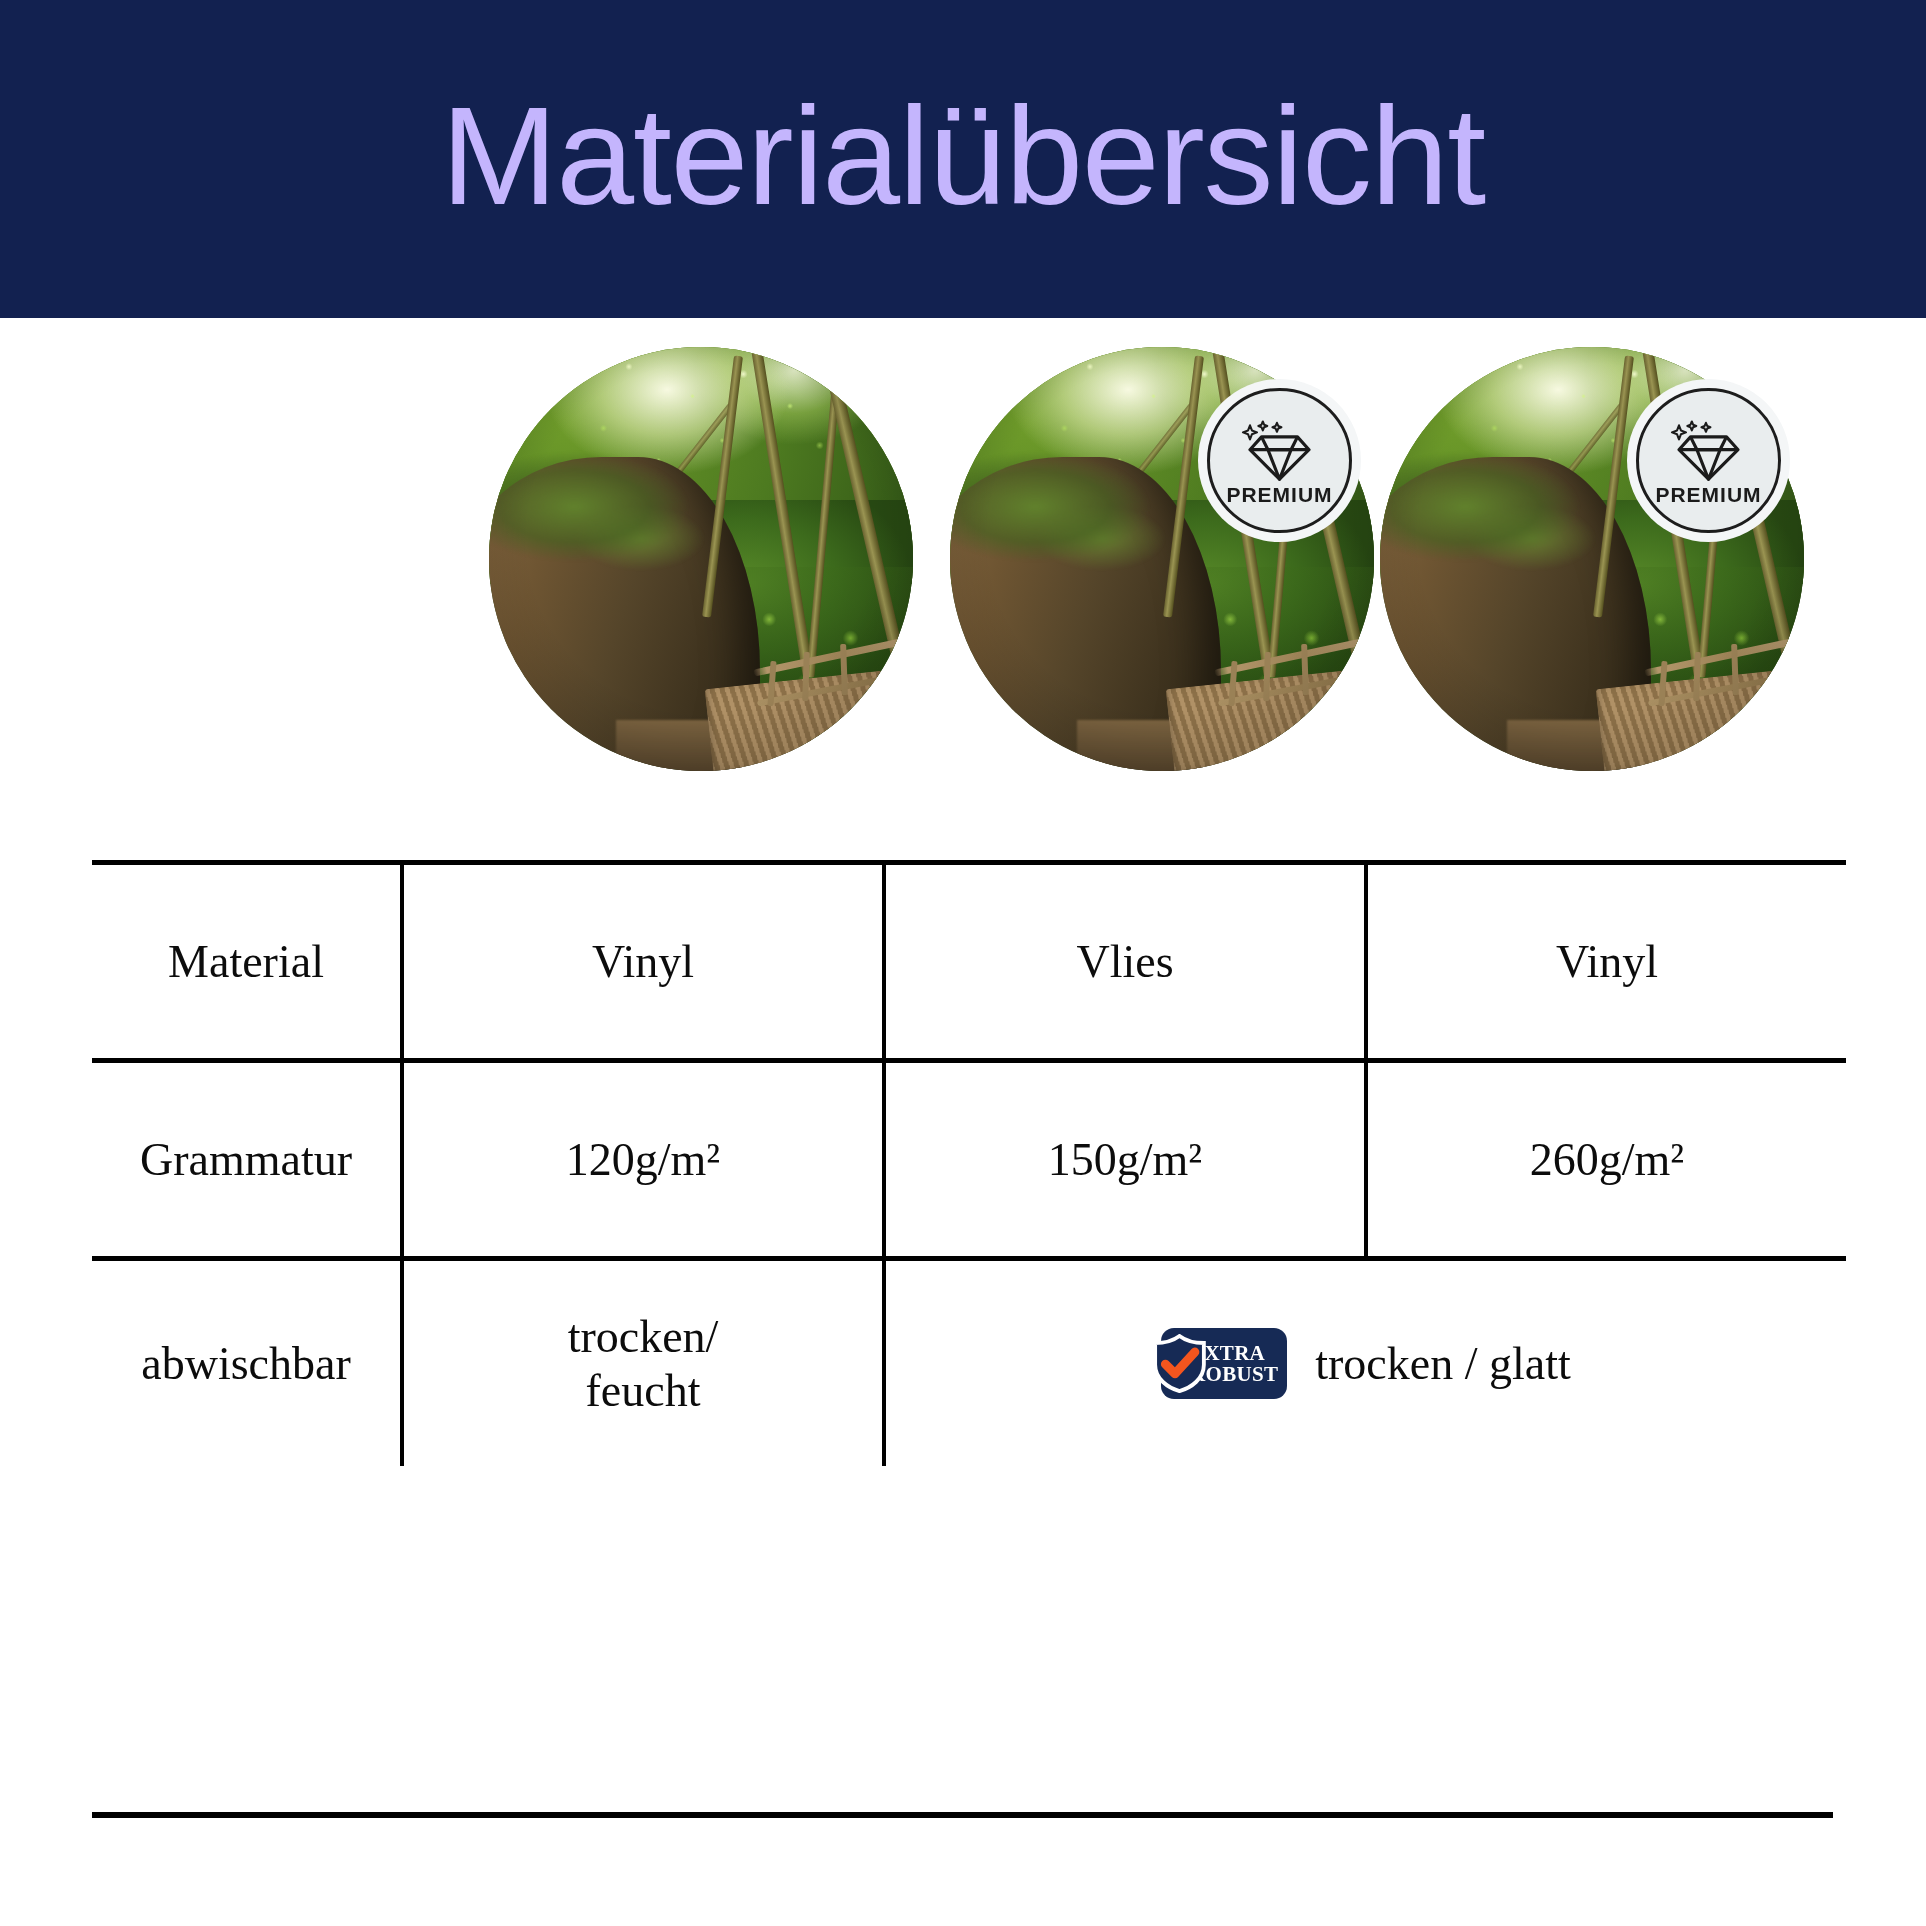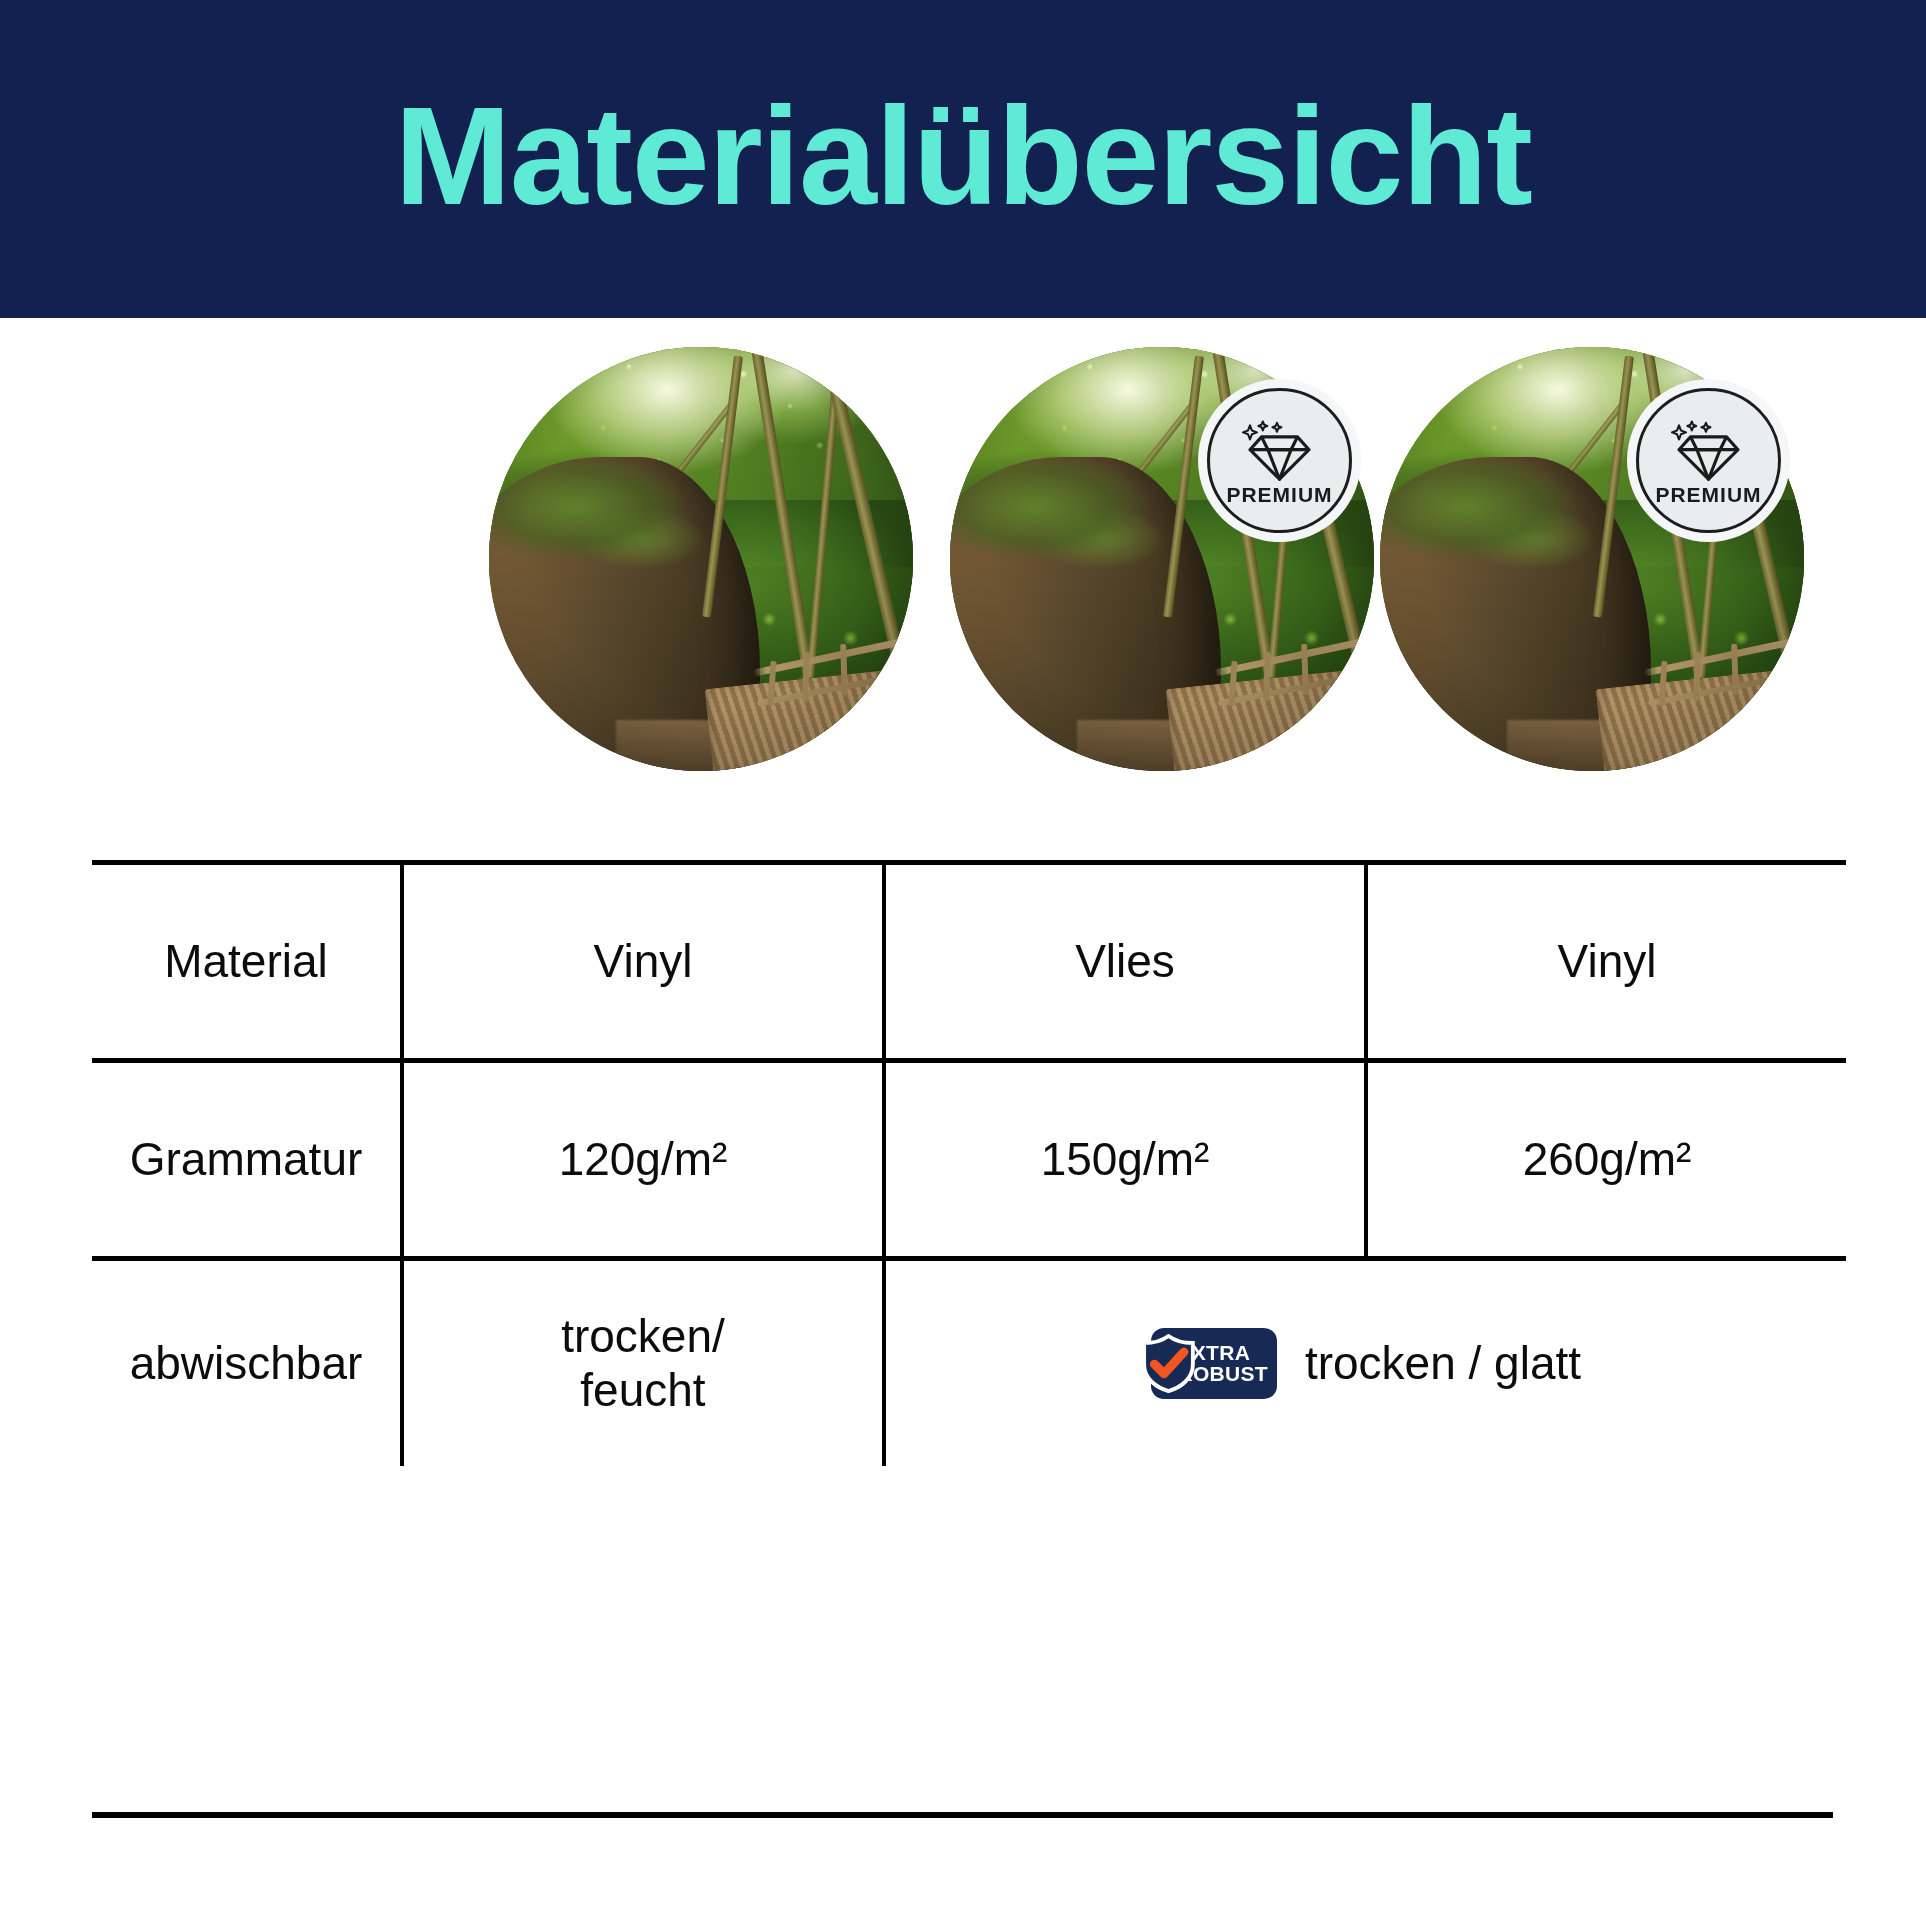--- a/index.html
+++ b/index.html
@@ -11,23 +11,23 @@
     position:relative;
   }
 
   
   .header-band{
     position:absolute;left:0;top:0;width:1926px;height:318px;
     background:#122150;
     display:flex;align-items:center;justify-content:center;
   }
   .page-title{
-    color:#5eead4;
+    color:#c4b5fd;
     font-size:140px;
-    font-weight:bold;
+    font-weight:normal;
     letter-spacing:-1.3px;
     line-height:1;
     margin:0;
     white-space:nowrap;
     transform:translateY(-2.6px);
   }
 
   
   .image-row{
     position:absolute;left:0;top:540;
@@ -178,21 +178,21 @@
   .spec-table td{
     padding:0;
     vertical-align:middle;
     text-align:center;
     font-size:46px;
     color:#0c0c0c;
     line-height:1.16;
   }
   .col-label{width:308px;text-align:center;}
   .col-v{width:478px;}
-  .hline{border-top:5.8px solid #000000;}
+  .hline{border-top:5.8px solid #000000;font-family:Liberation Serif, serif;}
   .vline{border-left:4.5px solid #000000;}
   .row-head td{height:173px;vertical-align:middle;padding-top:11.6px;}
   .row-head td.col-v{text-align:left;padding-left:22px;}
   .row-body td{height:193px;}
   .row-last td{height:205px;}
   .cell-wrap{white-space:pre-line;}
 
   .merged-wipe{
     display:flex;align-items:center;justify-content:center;gap:28px;
   }

